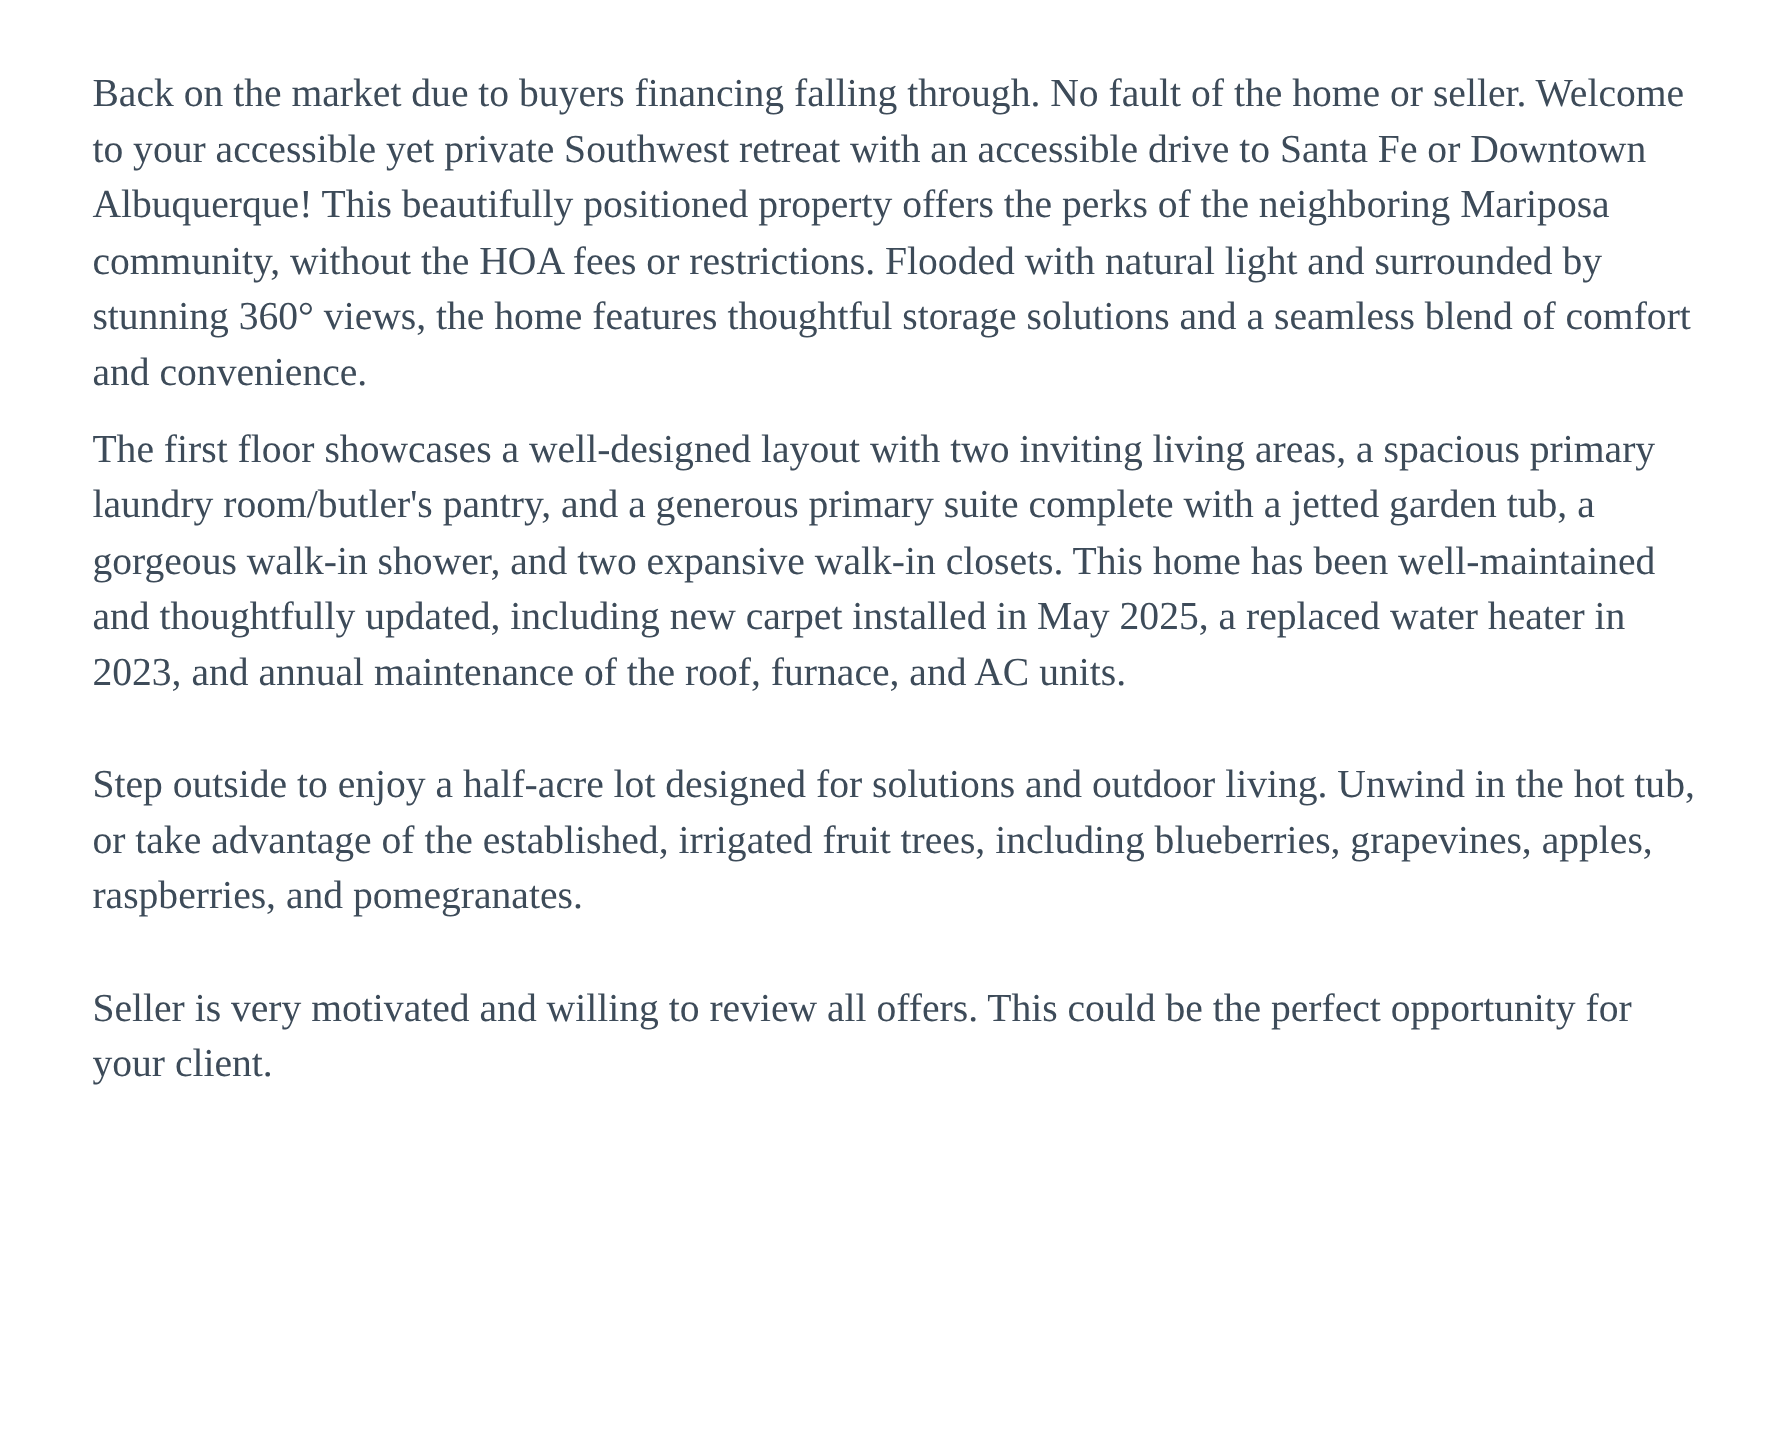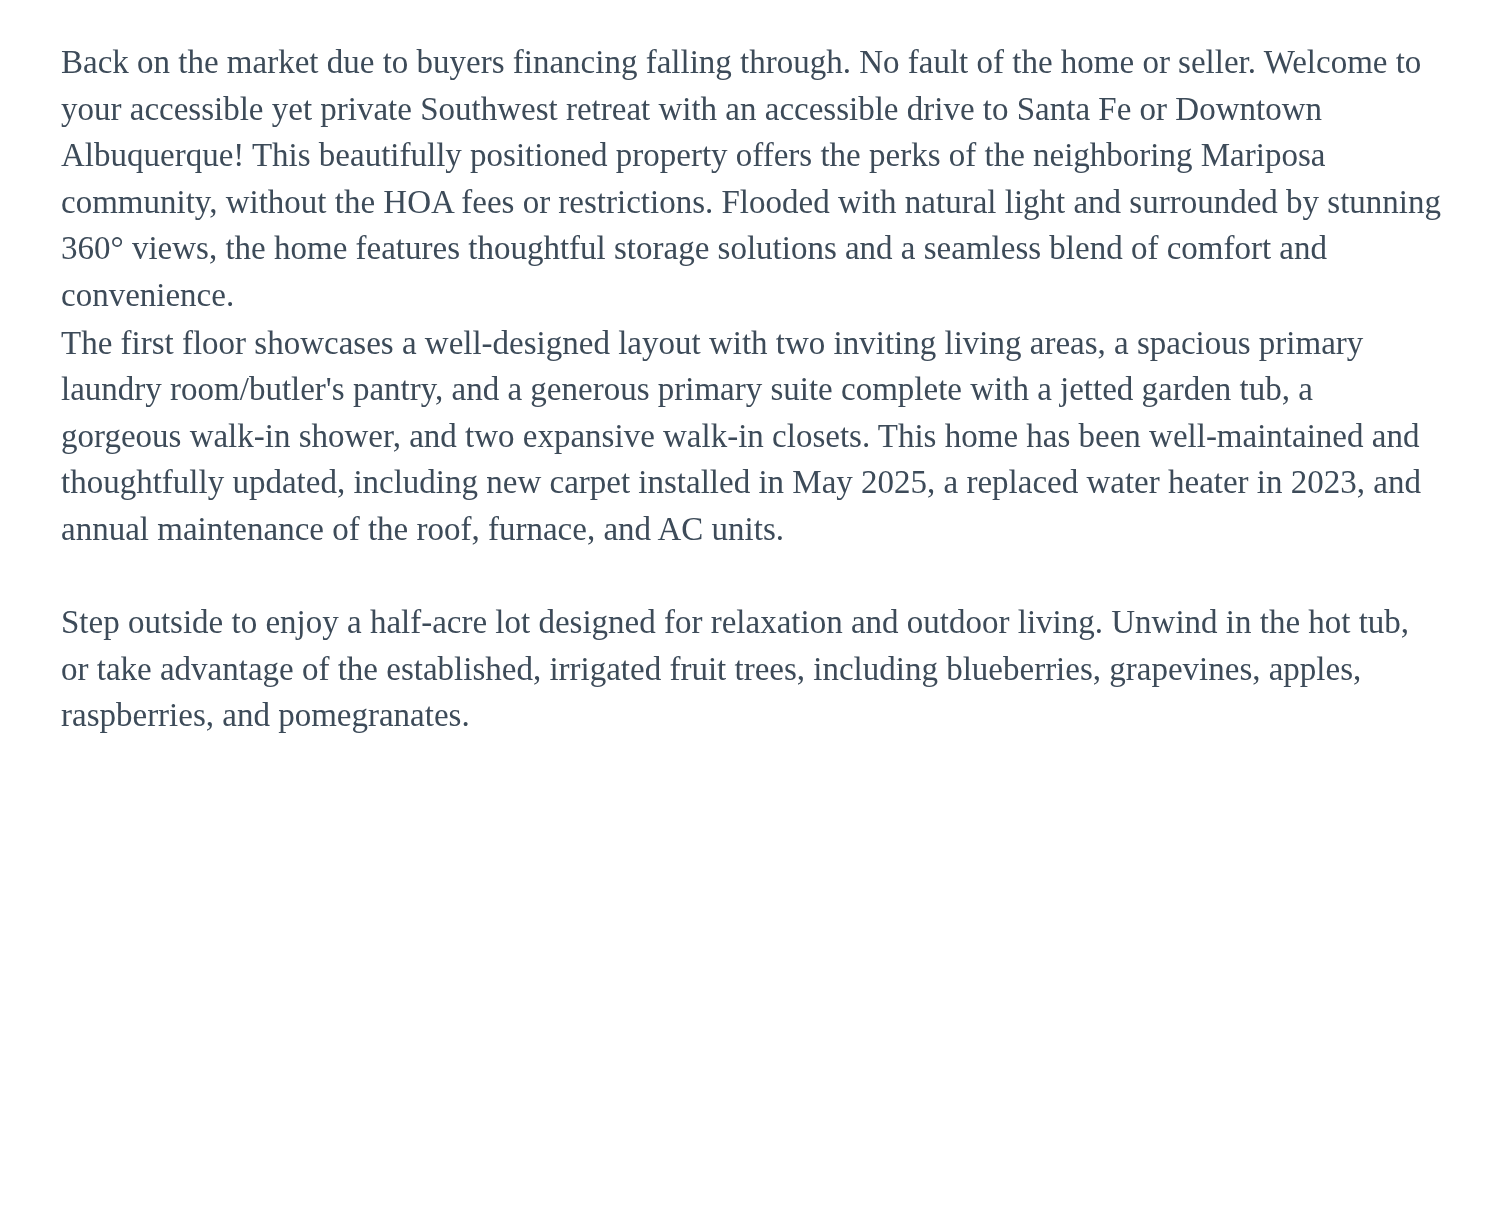--- a/index.html
+++ b/index.html
@@ -19,30 +19,31 @@
     top: 38px;
     left: 60px;
     width: 1382px;
     font-family: "Liberation Serif", "DejaVu Serif", serif;
     font-size: 33px;
     line-height: 46.6px;
     color: #3d4b59;
     -webkit-font-smoothing: antialiased;
   }
   .listing-description p {
-    margin: 1px;
+    margin: 17px;
     padding: 0;
   }
   
   .listing-description p.spaced {
     margin-top: 46.6px;
   }
 </style>
 </head>
 <body>
 
 <div class="page">
   <div class="listing-description">
     <p>Back on the market due to buyers financing falling through. No fault of the home or seller. Welcome to your accessible yet private Southwest retreat with an accessible drive to Santa Fe or Downtown Albuquerque! This beautifully positioned property offers the perks of the neighboring Mariposa community, without the HOA fees or restrictions. Flooded with natural light and surrounded by stunning 360° views, the home features thoughtful storage solutions and a seamless blend of comfort and convenience.</p>
     <p>The first floor showcases a well-designed layout with two inviting living areas, a spacious primary laundry room/butler's pantry, and a generous primary suite complete with a jetted garden tub, a gorgeous walk-in shower, and two expansive walk-in closets. This home has been well-maintained and thoughtfully updated, including new carpet installed in May 2025, a replaced water heater in 2023, and annual maintenance of the roof, furnace, and AC units.</p>
-    <p class="spaced">Step outside to enjoy a half-acre lot designed for relaxation and outdoor living. Unwind in the hot tub, or take advantage of the established, irrigated fruit trees, including blueberries, grapevines, apples, raspberries, and pomegranates.</p>
+    <p class="spaced">Step outside to enjoy a half-acre lot designed for solutions and outdoor living. Unwind in the hot tub, or take advantage of the established, irrigated fruit trees, including blueberries, grapevines, apples, raspberries, and pomegranates.</p>
+    <p class="spaced">Seller is very motivated and willing to review all offers. This could be the perfect opportunity for your client.</p>
   </div>
 </div>
 
 </body></html>

